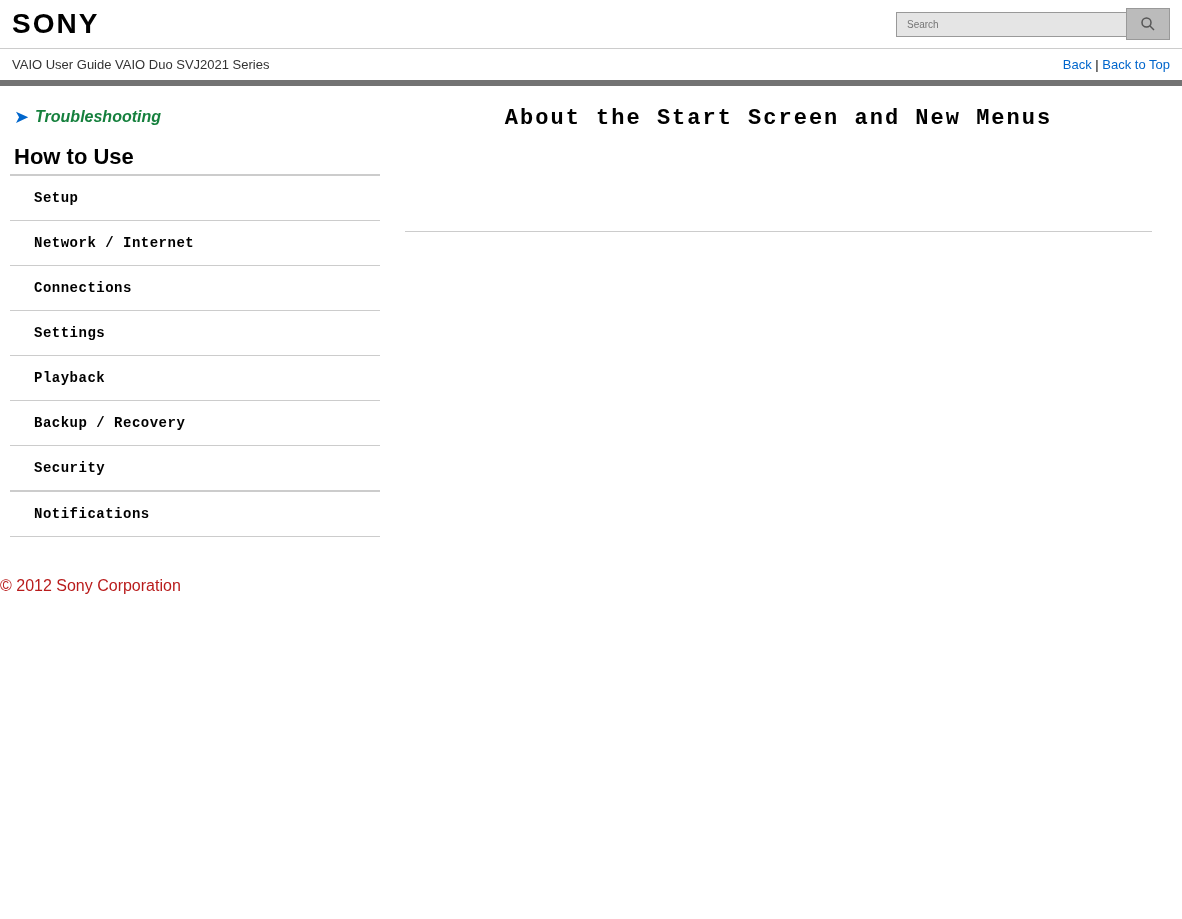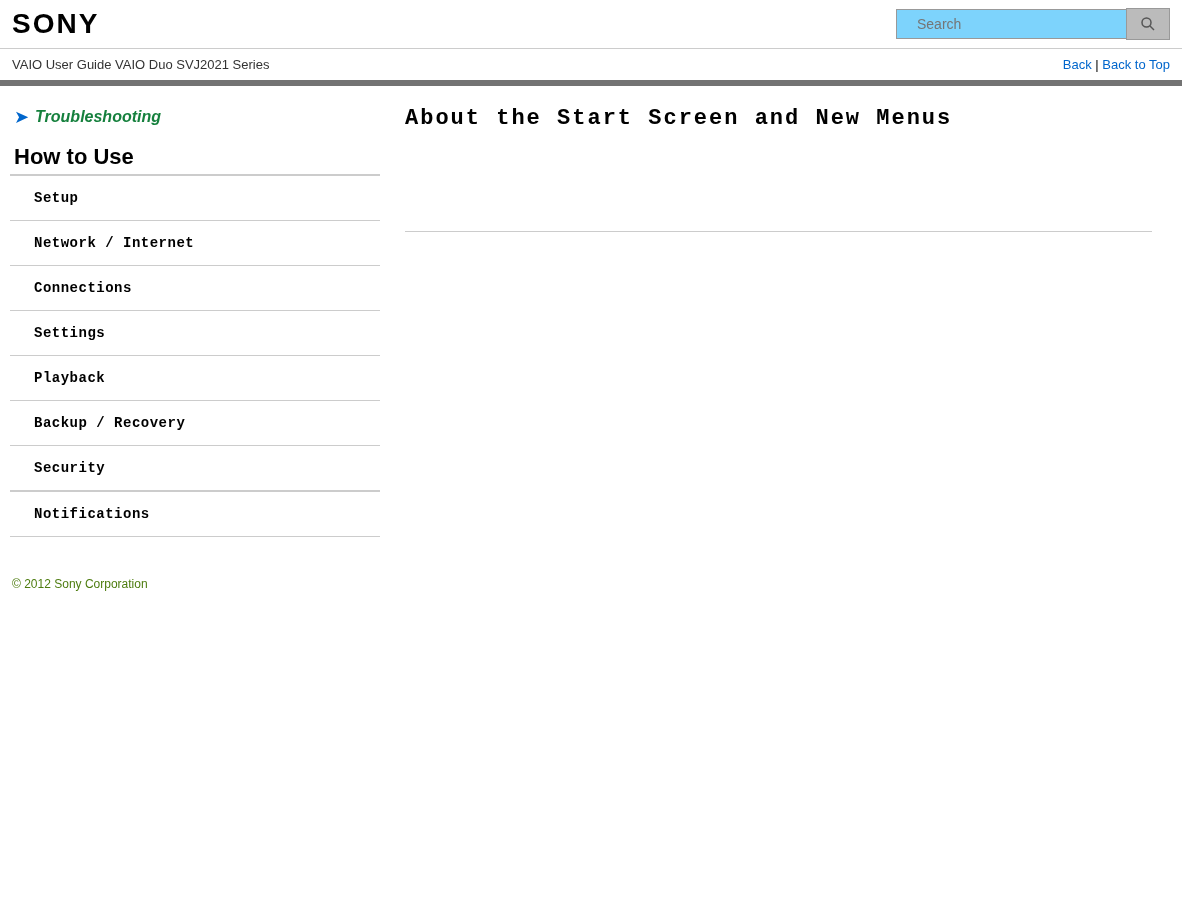--- a/index.html
+++ b/index.html
@@ -34,26 +34,26 @@
     }
 
     #search-area {
       display: flex;
       align-items: center;
       gap: 0;
     }
 
     #search-input {
       width: 230px;
-      padding: 6px 20px;
+      padding: 6px 10px;
       border: 1px solid #999;
       border-right: none;
-      font-size: 14px;
+      font-size: 10px;
       outline: none;
-      background: #7dd3fc;
+      background: #e5e5e5;
     }
 
     #search-button {
       width: 44px;
       height: 32px;
       background: #bbb;
       border: 1px solid #999;
       cursor: pointer;
       display: flex;
       align-items: center;
@@ -146,36 +146,37 @@
 
     
     #content {
       flex: 1;
       padding: 20px 30px;
     }
 
     #page-title {
       font-size: 22px;
       font-weight: bold;
+      text-align: center;
       margin-bottom: 30px;
       letter-spacing: 2px;
       font-family: 'Courier New', monospace;
     }
 
     #content-divider {
       border: none;
       border-top: 1px solid #ccc;
       margin-top: 100px;
     }
 
     
     #footer {
-      padding: 20px 12px;
-      font-size: 12px;
-      color: #4d7c0f;
+      padding: 20px 0;
+      font-size: 16px;
+      color: #b91c1c;
     }
   </style>
 </head>
 <body>
 
 <div id="header">
   <div id="logo-area">SONY</div>
   <div id="search-area">
     <input id="search-input" type="text" placeholder="Search" style="">
     <button id="search-button">

